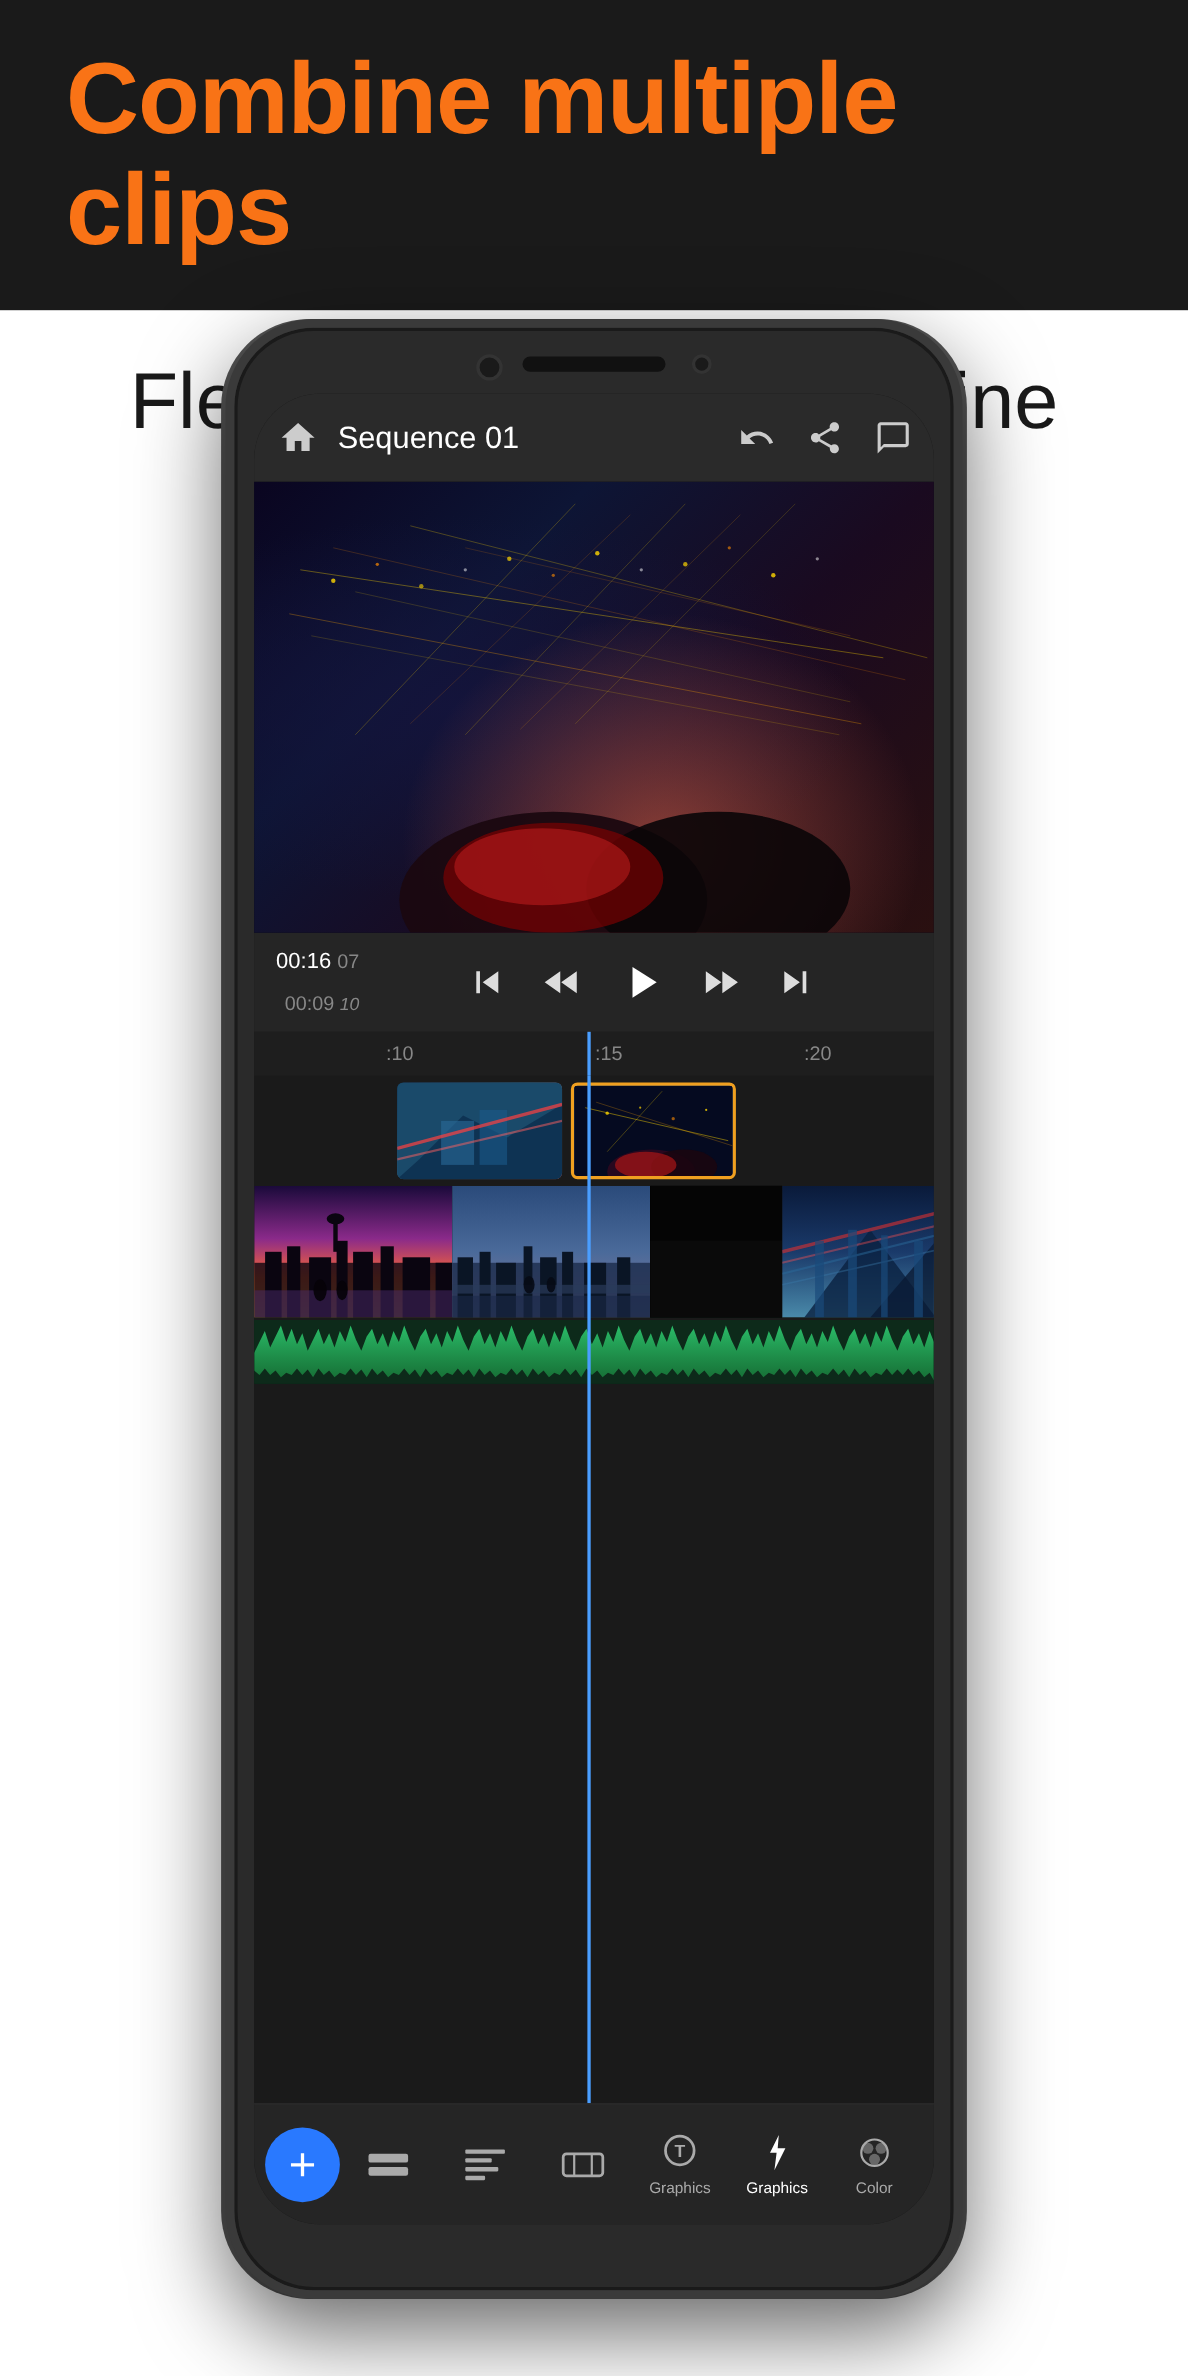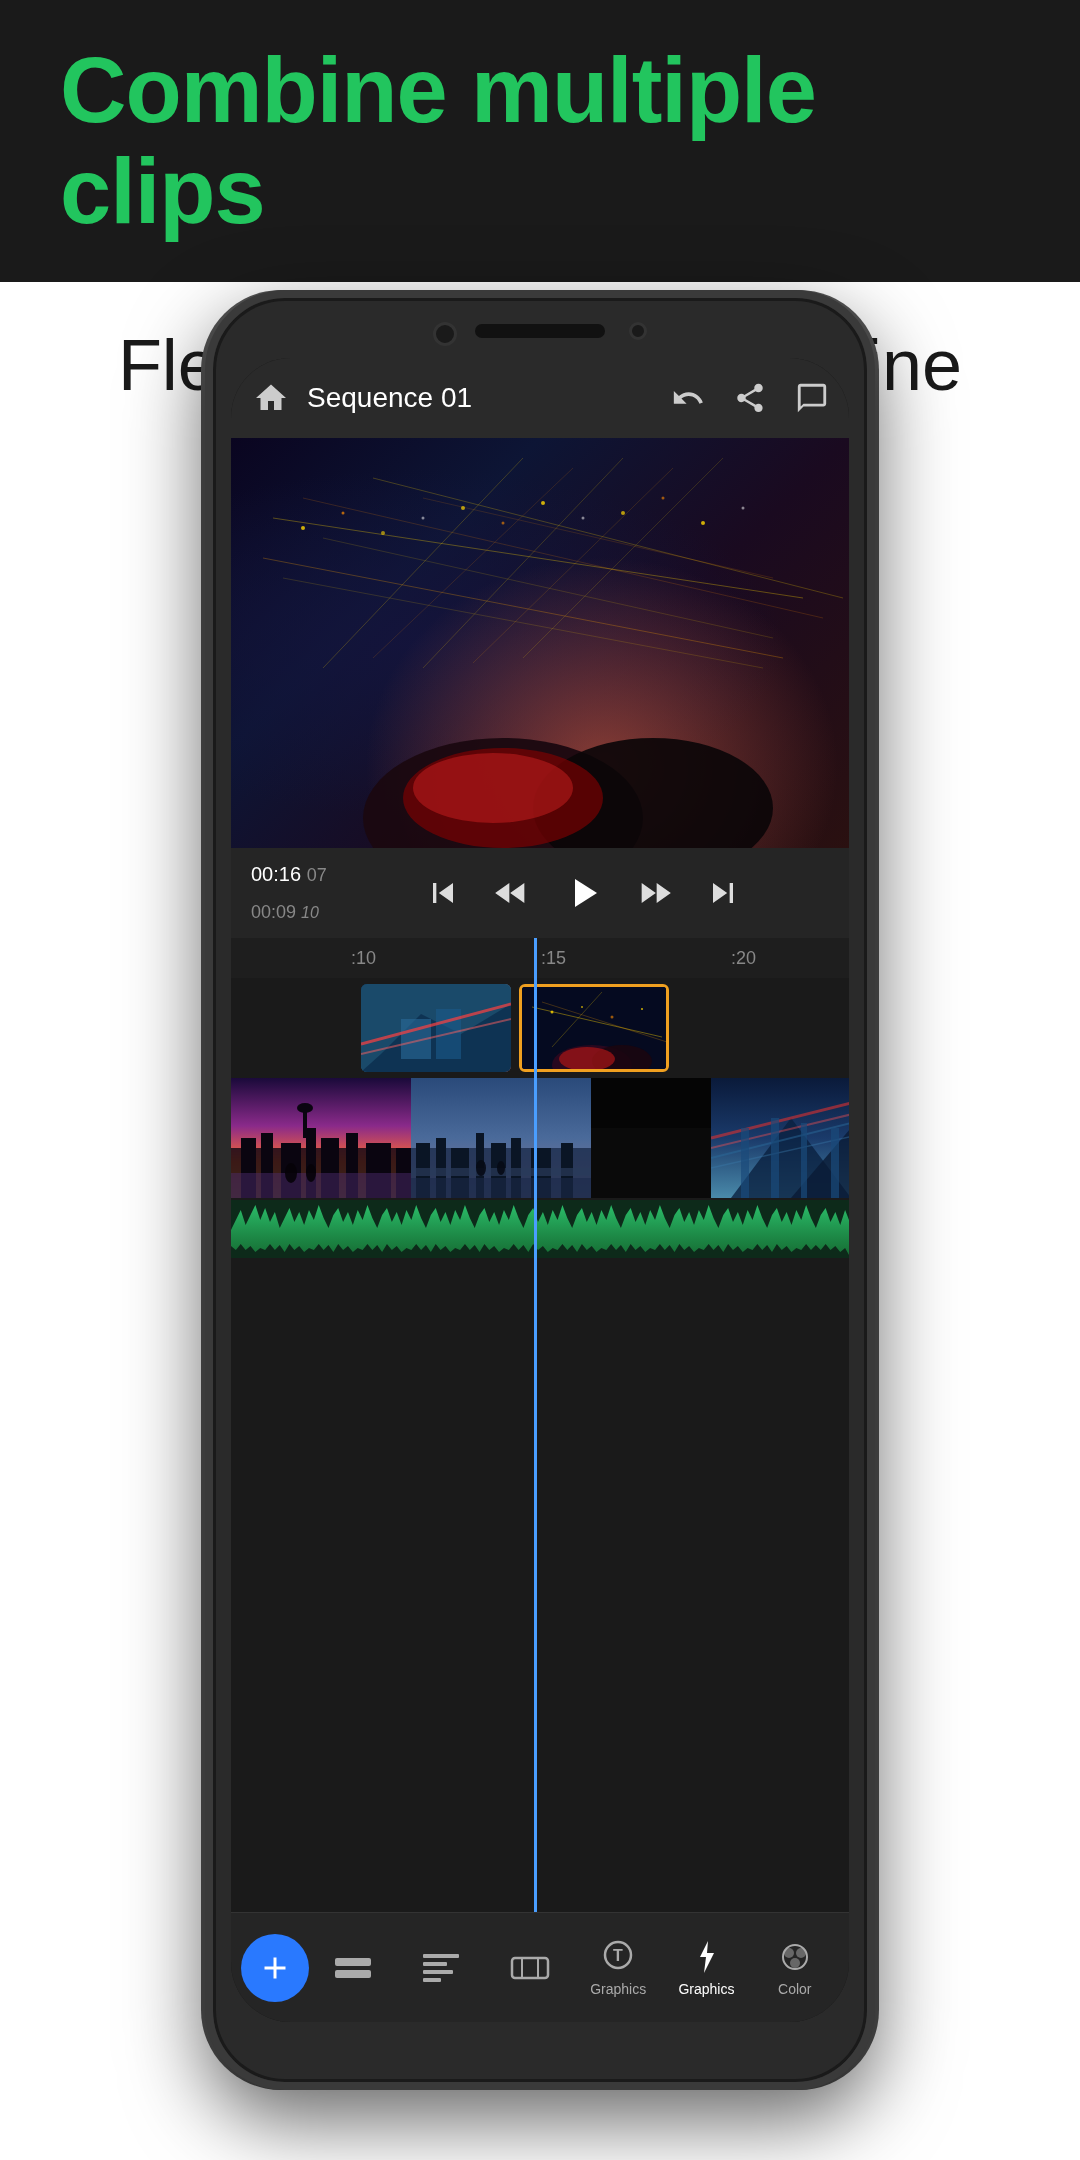--- a/index.html
+++ b/index.html
@@ -15,21 +15,21 @@
 
     
     .header-banner {
       background: #1a1a1a;
       width: 100%;
       padding: 40px 60px;
       position: relative;
     }
 
     .header-title {
-      color: #22c55e;
+      color: #f97316;
       font-size: 92px;
       font-weight: 900;
       line-height: 1.1;
       letter-spacing: -1px;
     }
 
     .subtitle {
       color: #1a1a1a;
       font-size: 72px;
       font-weight: 400;
@@ -217,20 +217,21 @@
       align-items: center;
       padding: 0 20px;
       flex-shrink: 0;
     }
 
     .time-display {
       flex-direction: column;
       display: flex;
       gap: 16px;
       margin-right: 10px;
+      text-align: right;
     }
 
     .time-current {
       color: #ffffff;
       font-size: 20px;
       font-weight: 500;
       white-space: nowrap;
     }
 
     .time-total {

